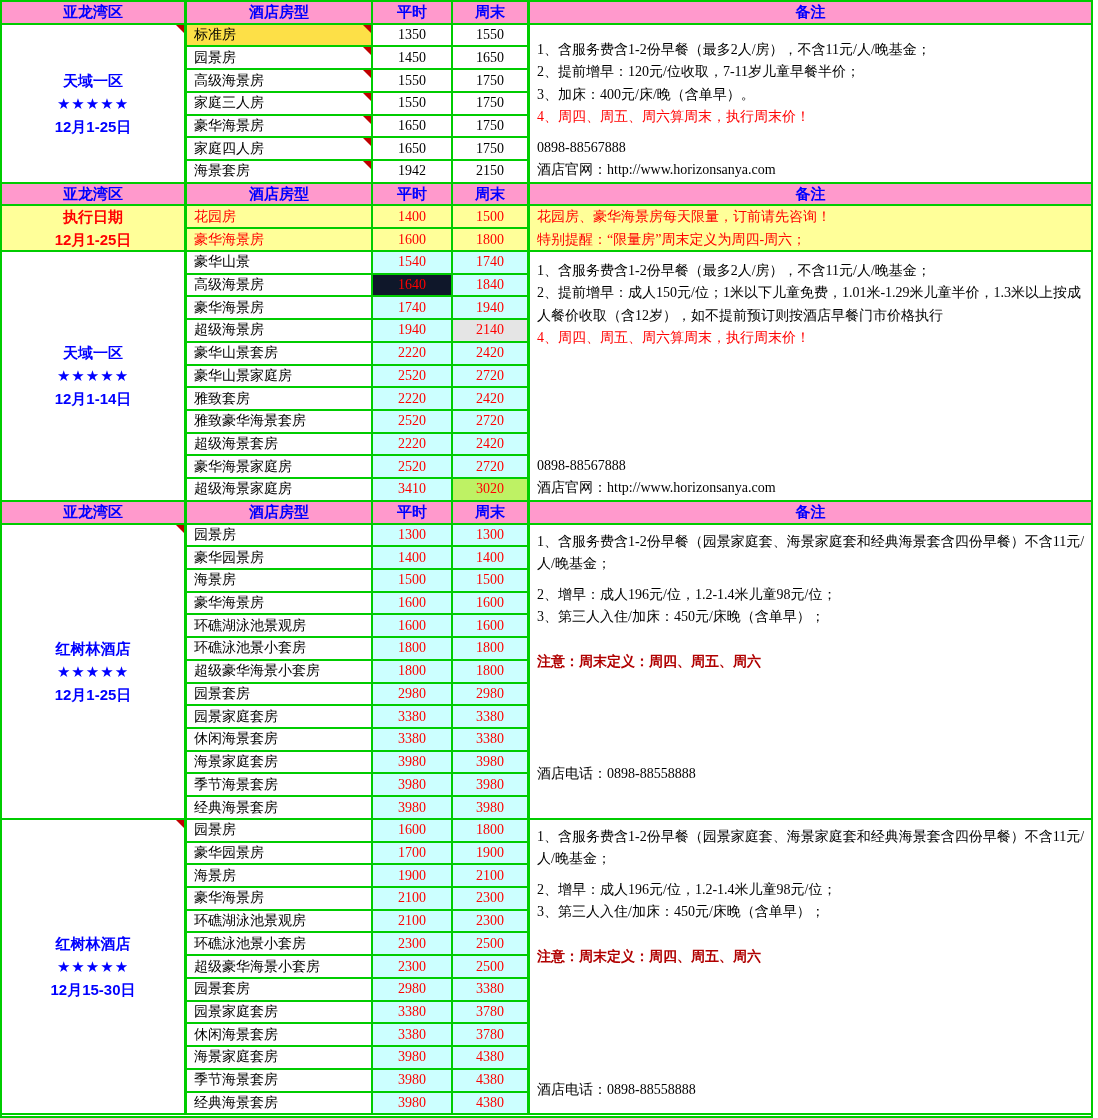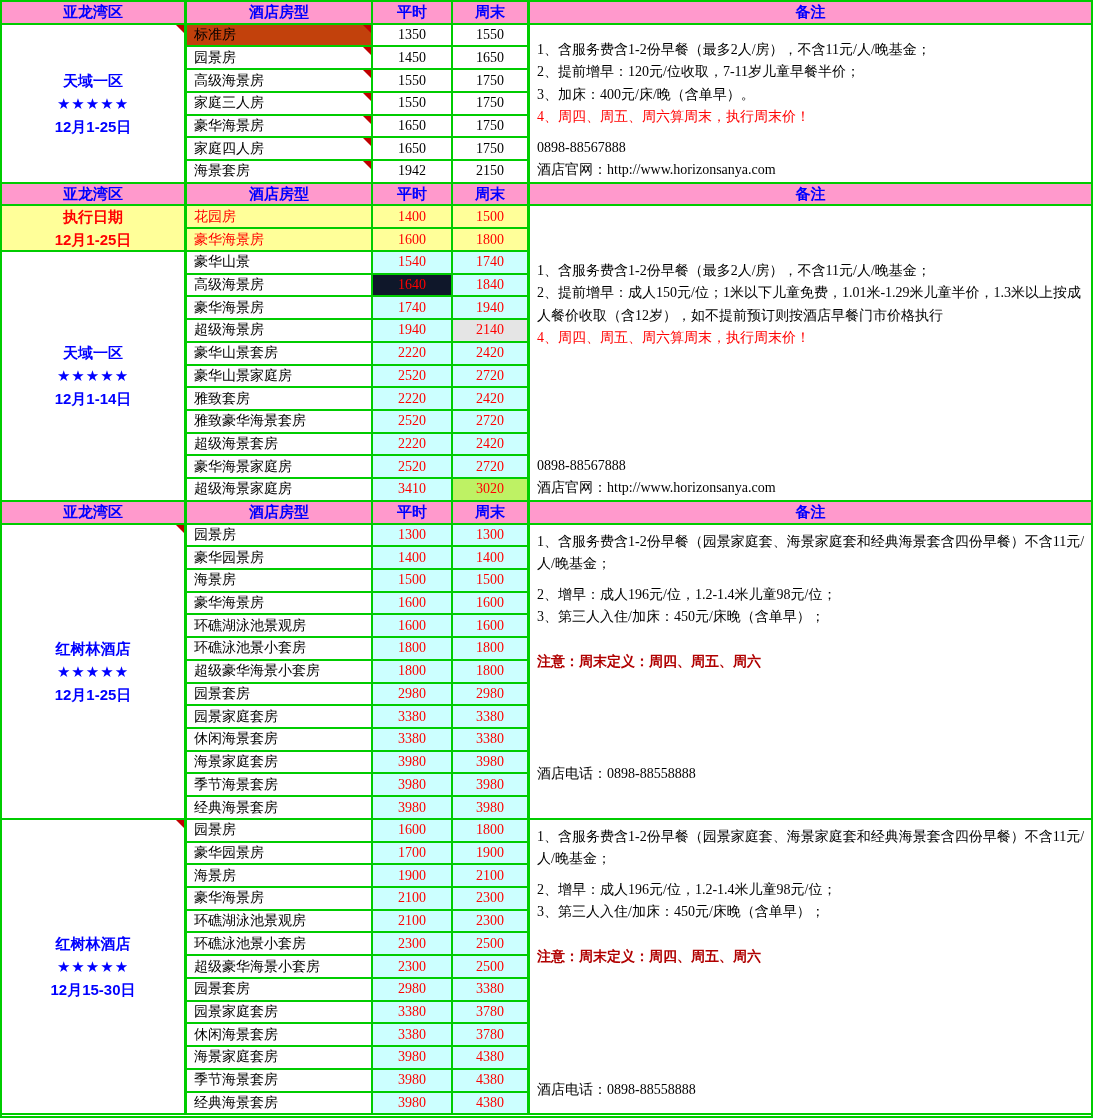--- a/index.html
+++ b/index.html
@@ -59,21 +59,21 @@
     <div class="cell hcell" style="grid-area: 1 / 2;">酒店房型</div>
     <div class="cell hcell" style="grid-area: 1 / 3;">平时</div>
     <div class="cell hcell thickR" style="grid-area: 1 / 4;">周末</div>
     <div class="cell hcell noR" style="grid-area: 1 / 5; border-right: none;">备注</div>
     <div class="cell regioncell thickR" style="grid-area: 2 / 1 / span 7; background: rgb(255, 255, 255); color: rgb(0, 0, 255);">
       <div>天域一区</div>
       <div style="letter-spacing: 1px;">★★★★★</div>
       <div>12月1-25日</div>
       <span class="marker" style="border-top-color: rgb(192, 0, 0);"></span>
     </div>
-    <div class="cell roomcell" style="grid-area: 2 / 2; background: #c2410c; color: rgb(0, 0, 0);">标准房<span class="marker" style="border-top-color: rgb(192, 0, 0);"></span></div>
+    <div class="cell roomcell" style="grid-area: 2 / 2; background: #fde047; color: rgb(0, 0, 0);">标准房<span class="marker" style="border-top-color: rgb(192, 0, 0);"></span></div>
     <div class="cell pricecell" style="grid-area: 2 / 3; background: rgb(255, 255, 255); color: rgb(0, 0, 0);">1350</div>
     <div class="cell pricecell thickR" style="grid-area: 2 / 4; background: rgb(255, 255, 255); color: rgb(0, 0, 0);">1550</div>
     <div class="cell roomcell" style="grid-area: 3 / 2; background: rgb(255, 255, 255); color: rgb(0, 0, 0);">园景房<span class="marker" style="border-top-color: rgb(192, 0, 0);"></span></div>
     <div class="cell pricecell" style="grid-area: 3 / 3; background: rgb(255, 255, 255); color: rgb(0, 0, 0);">1450</div>
     <div class="cell pricecell thickR" style="grid-area: 3 / 4; background: rgb(255, 255, 255); color: rgb(0, 0, 0);">1650</div>
     <div class="cell roomcell" style="grid-area: 4 / 2; background: rgb(255, 255, 255); color: rgb(0, 0, 0);">高级海景房<span class="marker" style="border-top-color: rgb(192, 0, 0);"></span></div>
     <div class="cell pricecell" style="grid-area: 4 / 3; background: rgb(255, 255, 255); color: rgb(0, 0, 0);">1550</div>
     <div class="cell pricecell thickR" style="grid-area: 4 / 4; background: rgb(255, 255, 255); color: rgb(0, 0, 0);">1750</div>
     <div class="cell roomcell" style="grid-area: 5 / 2; background: rgb(255, 255, 255); color: rgb(0, 0, 0);">家庭三人房<span class="marker" style="border-top-color: rgb(192, 0, 0);"></span></div>
     <div class="cell pricecell" style="grid-area: 5 / 3; background: rgb(255, 255, 255); color: rgb(0, 0, 0);">1550</div>
@@ -105,20 +105,24 @@
     <div class="cell regioncell thickR" style="grid-area: 10 / 1 / span 2; background: rgb(255, 255, 153); color: rgb(255, 0, 0);">
       <div>执行日期</div>
       <div>12月1-25日</div>
     </div>
     <div class="cell roomcell" style="grid-area: 10 / 2; background: rgb(255, 255, 153); color: rgb(255, 0, 0);">花园房</div>
     <div class="cell pricecell" style="grid-area: 10 / 3; background: rgb(255, 255, 153); color: rgb(255, 0, 0);">1400</div>
     <div class="cell pricecell thickR" style="grid-area: 10 / 4; background: rgb(255, 255, 153); color: rgb(255, 0, 0);">1500</div>
     <div class="cell roomcell" style="grid-area: 11 / 2; background: rgb(255, 255, 153); color: rgb(255, 0, 0);">豪华海景房</div>
     <div class="cell pricecell" style="grid-area: 11 / 3; background: rgb(255, 255, 153); color: rgb(255, 0, 0);">1600</div>
     <div class="cell pricecell thickR" style="grid-area: 11 / 4; background: rgb(255, 255, 153); color: rgb(255, 0, 0);">1800</div>
+    <div class="cell notescell" style="grid-area: 10 / 5 / span 2; background: rgb(255, 255, 153); border-right: none; padding-top: 0px;">
+      <div class="noteline" style="color: rgb(255, 0, 0);">花园房、豪华海景房每天限量，订前请先咨询！</div>
+      <div class="noteline" style="color: rgb(255, 0, 0);">特别提醒：“限量房”周末定义为周四-周六；</div>
+    </div>
     <div class="cell regioncell thickR" style="grid-area: 12 / 1 / span 11; background: rgb(255, 255, 255); color: rgb(0, 0, 255);">
       <div>天域一区</div>
       <div style="letter-spacing: 1px;">★★★★★</div>
       <div>12月1-14日</div>
     </div>
     <div class="cell roomcell" style="grid-area: 12 / 2; background: rgb(255, 255, 255); color: rgb(0, 0, 0);">豪华山景</div>
     <div class="cell pricecell" style="grid-area: 12 / 3; background: rgb(204, 255, 255); color: rgb(255, 0, 0);">1540</div>
     <div class="cell pricecell thickR" style="grid-area: 12 / 4; background: rgb(204, 255, 255); color: rgb(255, 0, 0);">1740</div>
     <div class="cell roomcell" style="grid-area: 13 / 2; background: rgb(255, 255, 255); color: rgb(0, 0, 0);">高级海景房</div>
     <div class="cell pricecell" style="grid-area: 13 / 3; background: #0f172a; color: rgb(255, 0, 0);">1640</div>

